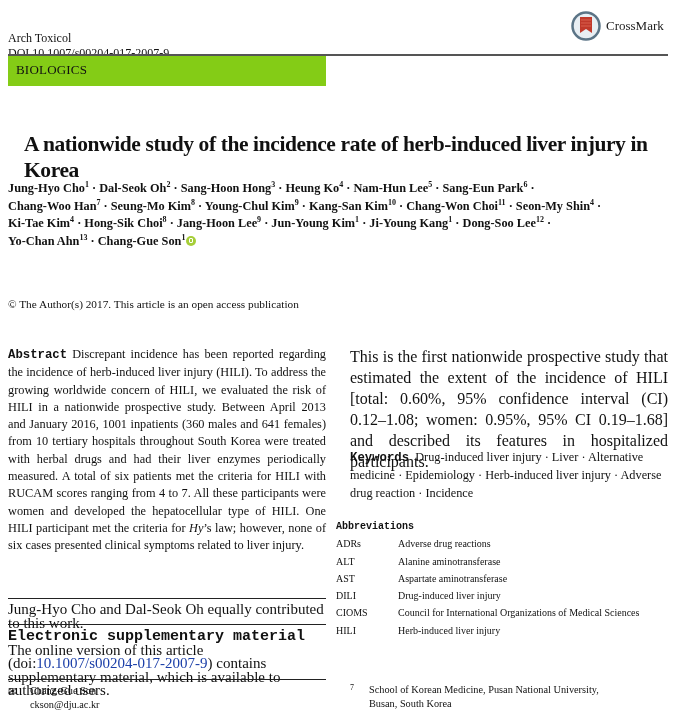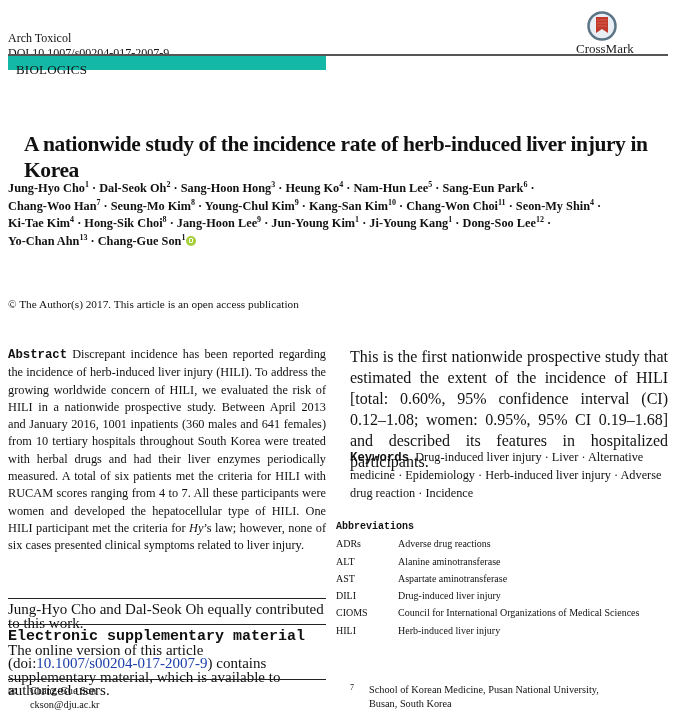--- a/index.html
+++ b/index.html
@@ -2,24 +2,24 @@
 <html><head>
 <meta charset="utf-8">
 <style>
   html, body { margin: 0; padding: 0; background: #ffffff; }
   body {
     width: 696px; height: 716px; position: relative; overflow: hidden;
     font-family: "Liberation Serif", "DejaVu Serif", serif; color: #111;
   }
   .abs { position: absolute; }
   .journal { left: 8px; top: 31px; font-size: 12px; line-height: 15px; }
-  .crossmark { left: 571px; top: 11px; display: flex; align-items: center; flex-direction: column; }
+  .crossmark { left: 571px; top: 11px; display: flex; align-items: center; }
   .crossmark-label { font-size: 13px; margin-left: 5px; color: #222; }
   .top-rule { left: 8px; top: 54px; width: 660px; height: 2px; background: #555; }
-  .section-band { left: 8px; top: 56px; width: 318px; height: 14px; background: #14b8a6; }
+  .section-band { left: 8px; top: 56px; width: 318px; height: 30px; background: #84cc16; }
   .section-band span { position: absolute; left: 8px; top: 6px; font-size: 13px; letter-spacing: 0.2px; }
   .title { left: 8px; top: 115px; width: 640px; font-size: 21.5px; line-height: 26px; font-weight: bold; letter-spacing: -0.4px; }
   .authors { left: 8px; top: 180px; width: 680px; font-size: 12.3px; line-height: 17.5px; font-weight: bold; }
   .authors sup { font-size: 8px; vertical-align: 5px; line-height: 0; }
   .orcid { display: inline-block; width: 10px; height: 10px; border-radius: 50%; background: #a6ce39; vertical-align: -1px; margin-left: 1px; position: relative; }
   .orcid::after { content: ""; position: absolute; left: 3px; top: 2.5px; width: 4px; height: 5px; border: 1px solid #fff; border-radius: 1px; box-sizing: border-box; }
   .dates { left: 8px; top: 297px; font-size: 11.3px; line-height: 15px; }
   .col-left { left: 8px; top: 346px; width: 318px; font-size: 12.3px; line-height: 17.3px; text-align: justify; }
   .col-right { left: 350px; top: 346px; width: 318px; font-size: 16px; line-height: 21px; text-align: justify; }
   .keywords { left: 350px; top: 449px; width: 318px; font-size: 12.3px; line-height: 17.3px; }

